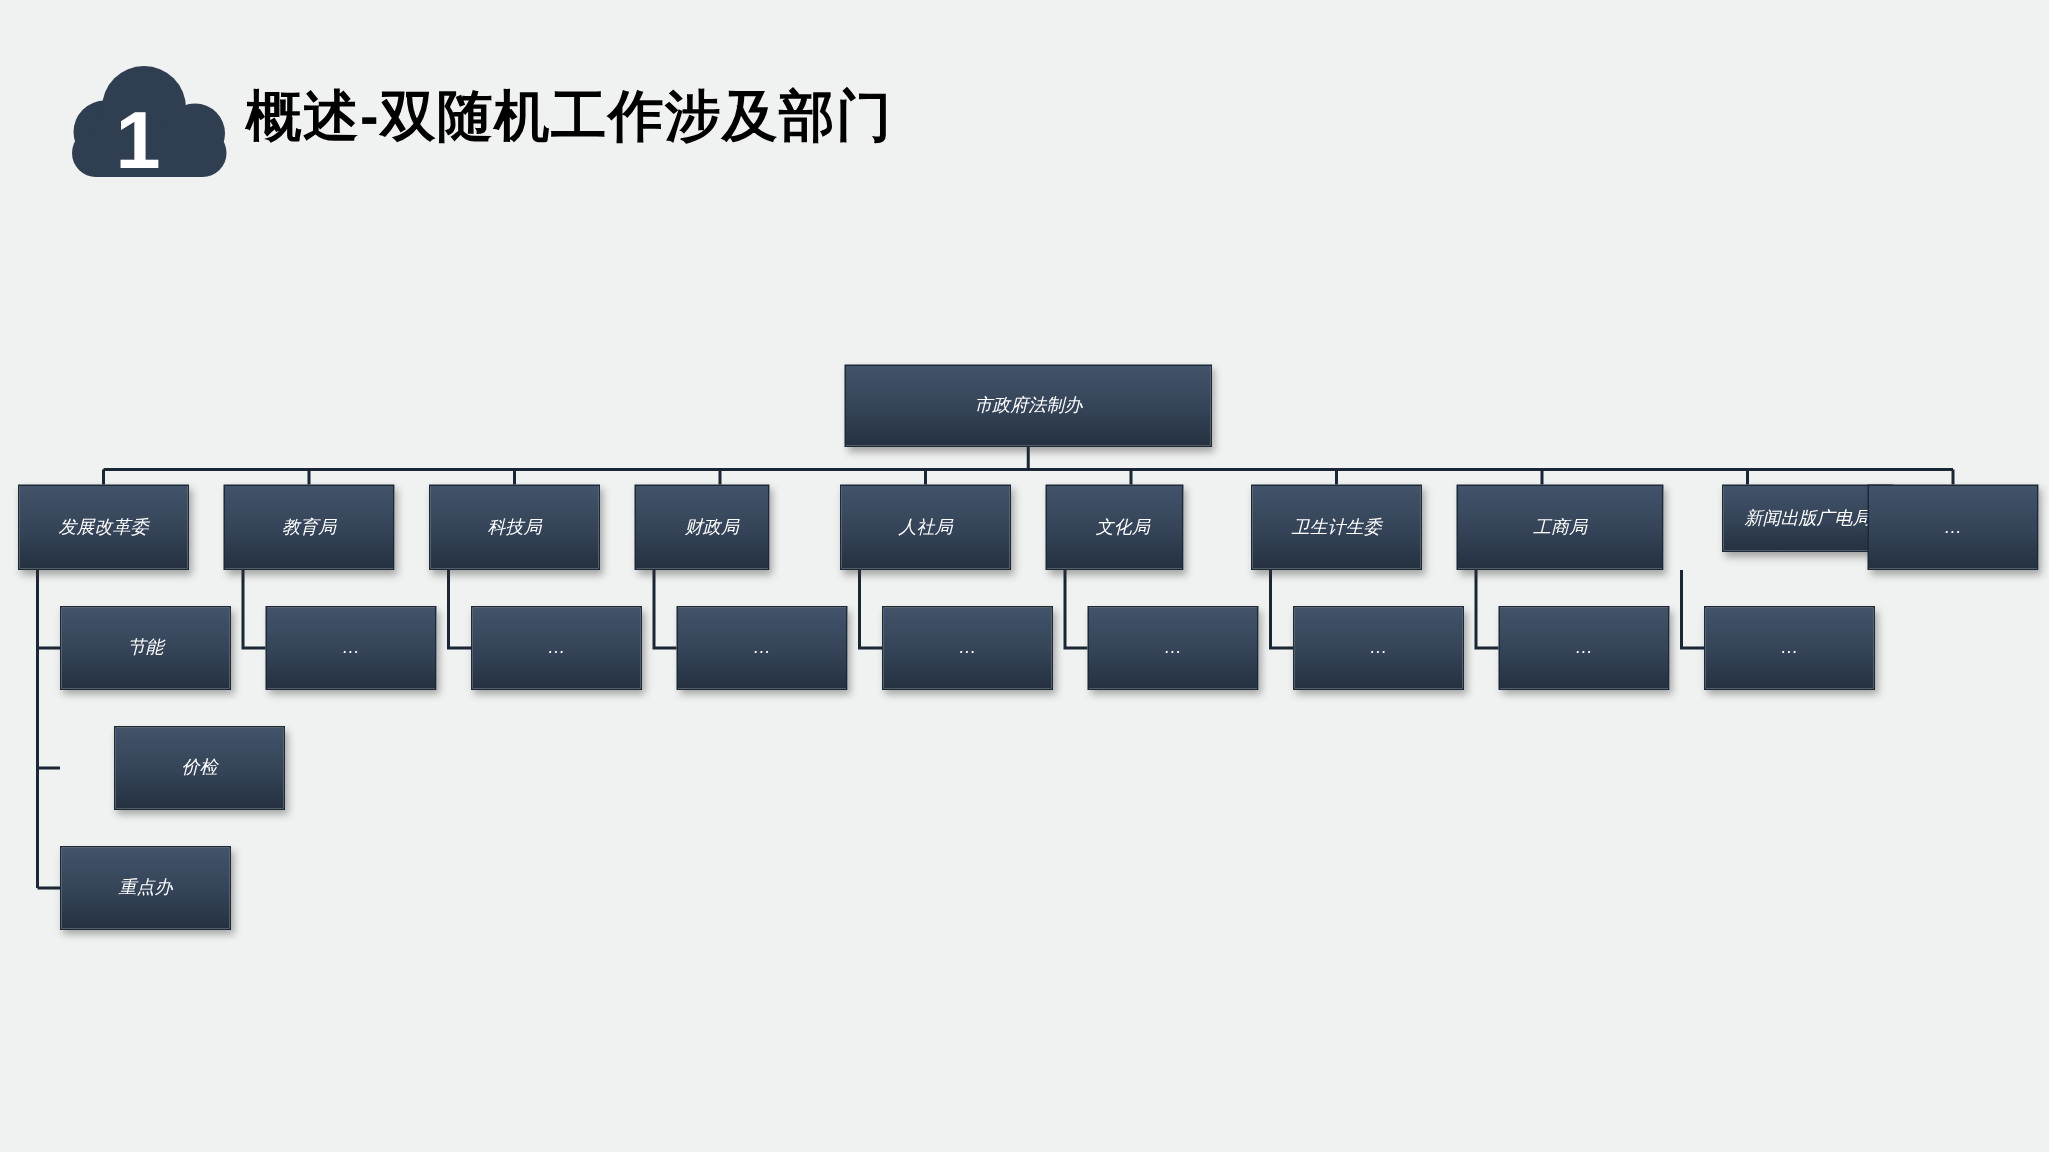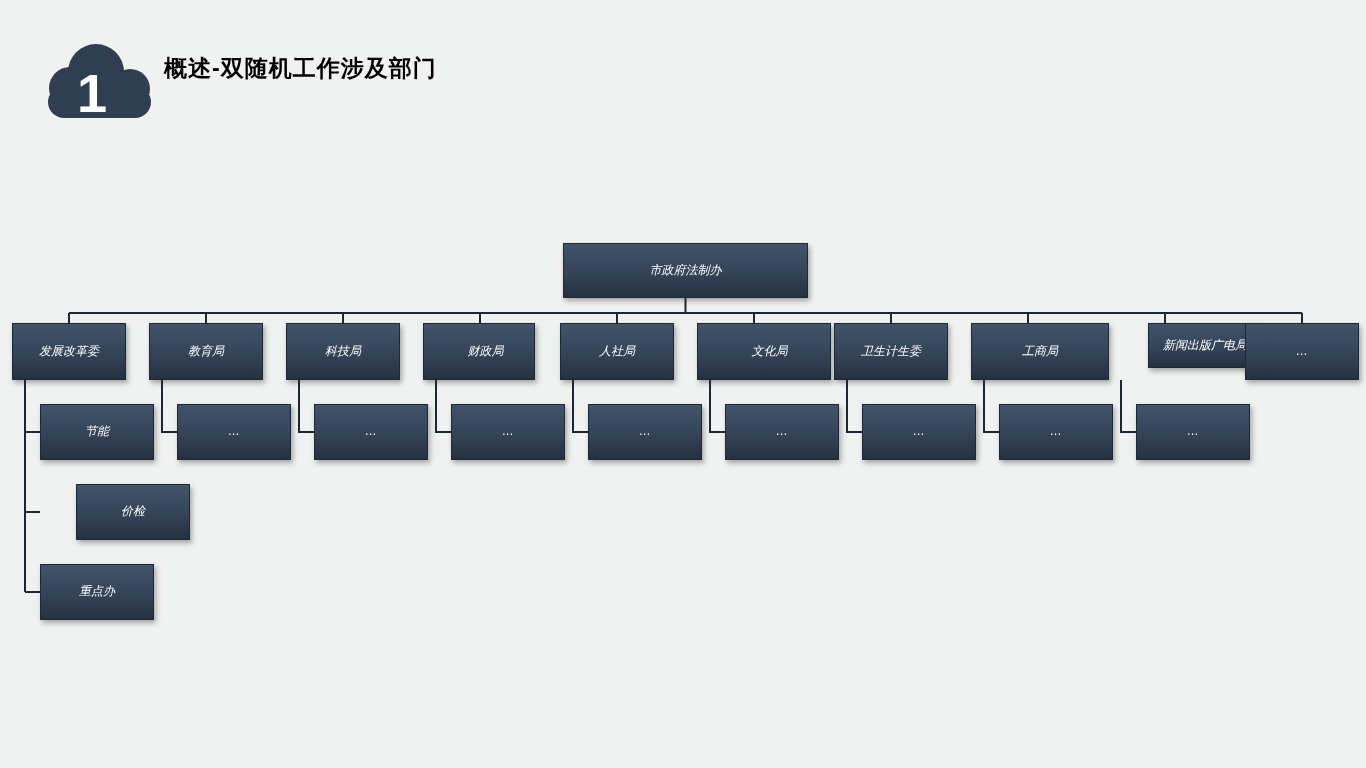--- a/index.html
+++ b/index.html
@@ -6,21 +6,21 @@
   body{
     width:1366px;height:768px;position:relative;overflow:hidden;
     background:#f0f1f1;
     font-family:"Liberation Sans","DejaVu Sans",sans-serif;
   }
   .slide{position:absolute;inset:0;}
   
   .badge{position:absolute;left:40px;top:42px;width:120px;height:78px;}
   .title{
     position:absolute;left:164px;top:53px;
-    font-size:23px;font-weight:bold;color:#000;
+    font-size:37px;font-weight:bold;color:#000;
     letter-spacing:1px;white-space:nowrap;
   }
   
   .connectors{position:absolute;left:0;top:0;width:1366px;height:768px;}
   .node{
     position:absolute;box-sizing:border-box;
     display:flex;align-items:center;justify-content:center;text-align:center;
     background:linear-gradient(180deg,#42536a 0%,#344357 55%,#253140 100%);
     border:1px solid #1c2937;
     box-shadow:2px 3px 5px rgba(50,50,50,.40);
@@ -61,23 +61,23 @@
     <path d="M847 380 V432 H862"></path>
     <path d="M984 380 V432 H999"></path>
     <path d="M1121 380 V432 H1136"></path>
   </svg>
 
   <div class="node" style="left:563px;top:243px;width:245px;height:55px;">市政府法制办</div>
 
   <div class="node" style="left:12px;top:323px;width:114px;height:57px;">发展改革委</div>
   <div class="node" style="left:149px;top:323px;width:114px;height:57px;">教育局</div>
   <div class="node" style="left:286px;top:323px;width:114px;height:57px;">科技局</div>
-  <div class="node" style="left:423px;top:323px;width:112px;height:57px;padding-left:17px;">财政局</div>
+  <div class="node" style="left:423px;top:323px;width:90px;height:57px;padding-left:17px;">财政局</div>
   <div class="node" style="left:560px;top:323px;width:114px;height:57px;">人社局</div>
-  <div class="node" style="left:697px;top:323px;width:134px;height:57px;padding-left:15px;">文化局</div>
+  <div class="node" style="left:697px;top:323px;width:92px;height:57px;padding-left:15px;">文化局</div>
   <div class="node" style="left:834px;top:323px;width:114px;height:57px;">卫生计生委</div>
   <div class="node" style="left:971px;top:323px;width:138px;height:57px;">工商局</div>
   <div class="node" style="left:1148px;top:323px;width:114px;height:45px;">新闻出版广电局</div>
   <div class="node" style="left:1245px;top:323px;width:114px;height:57px;">…</div>
 
   <div class="node" style="left:40px;top:404px;width:114px;height:56px;">节能</div>
   <div class="node" style="left:40px;top:484px;width:114px;height:56px;margin-left:36px;">价检</div>
   <div class="node" style="left:40px;top:564px;width:114px;height:56px;">重点办</div>
 
   <div class="node" style="left:177px;top:404px;width:114px;height:56px;">…</div>

